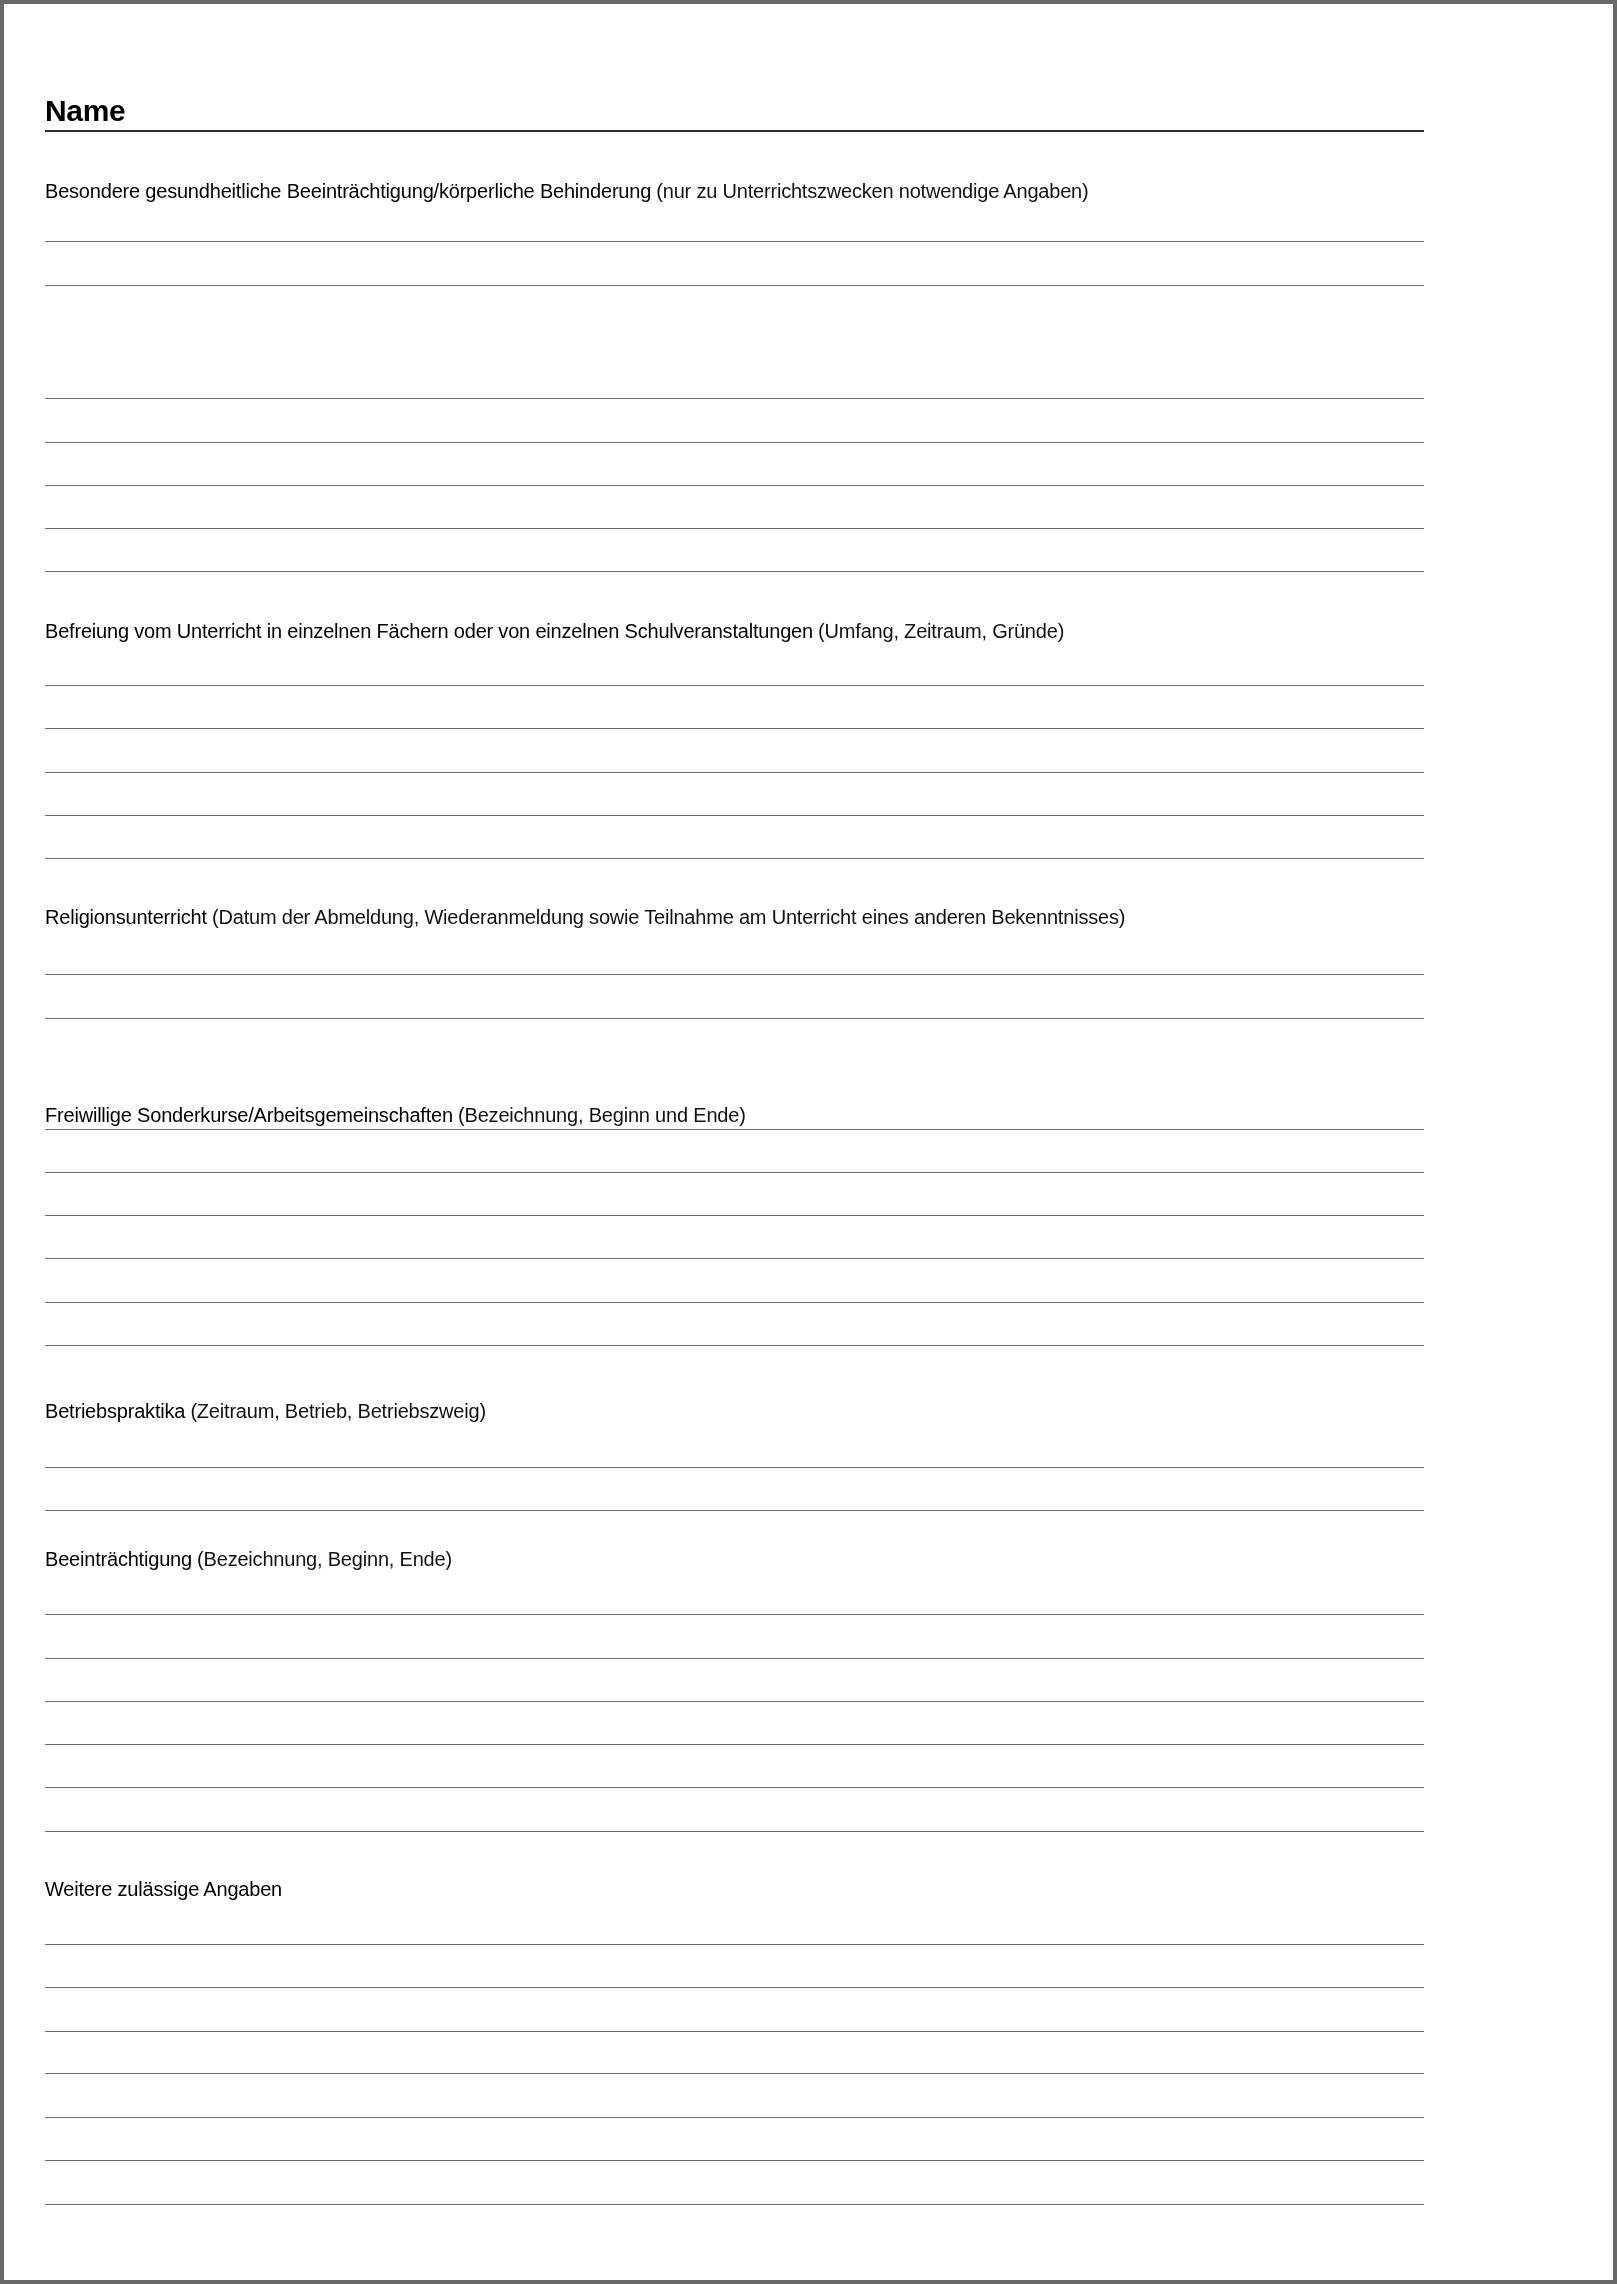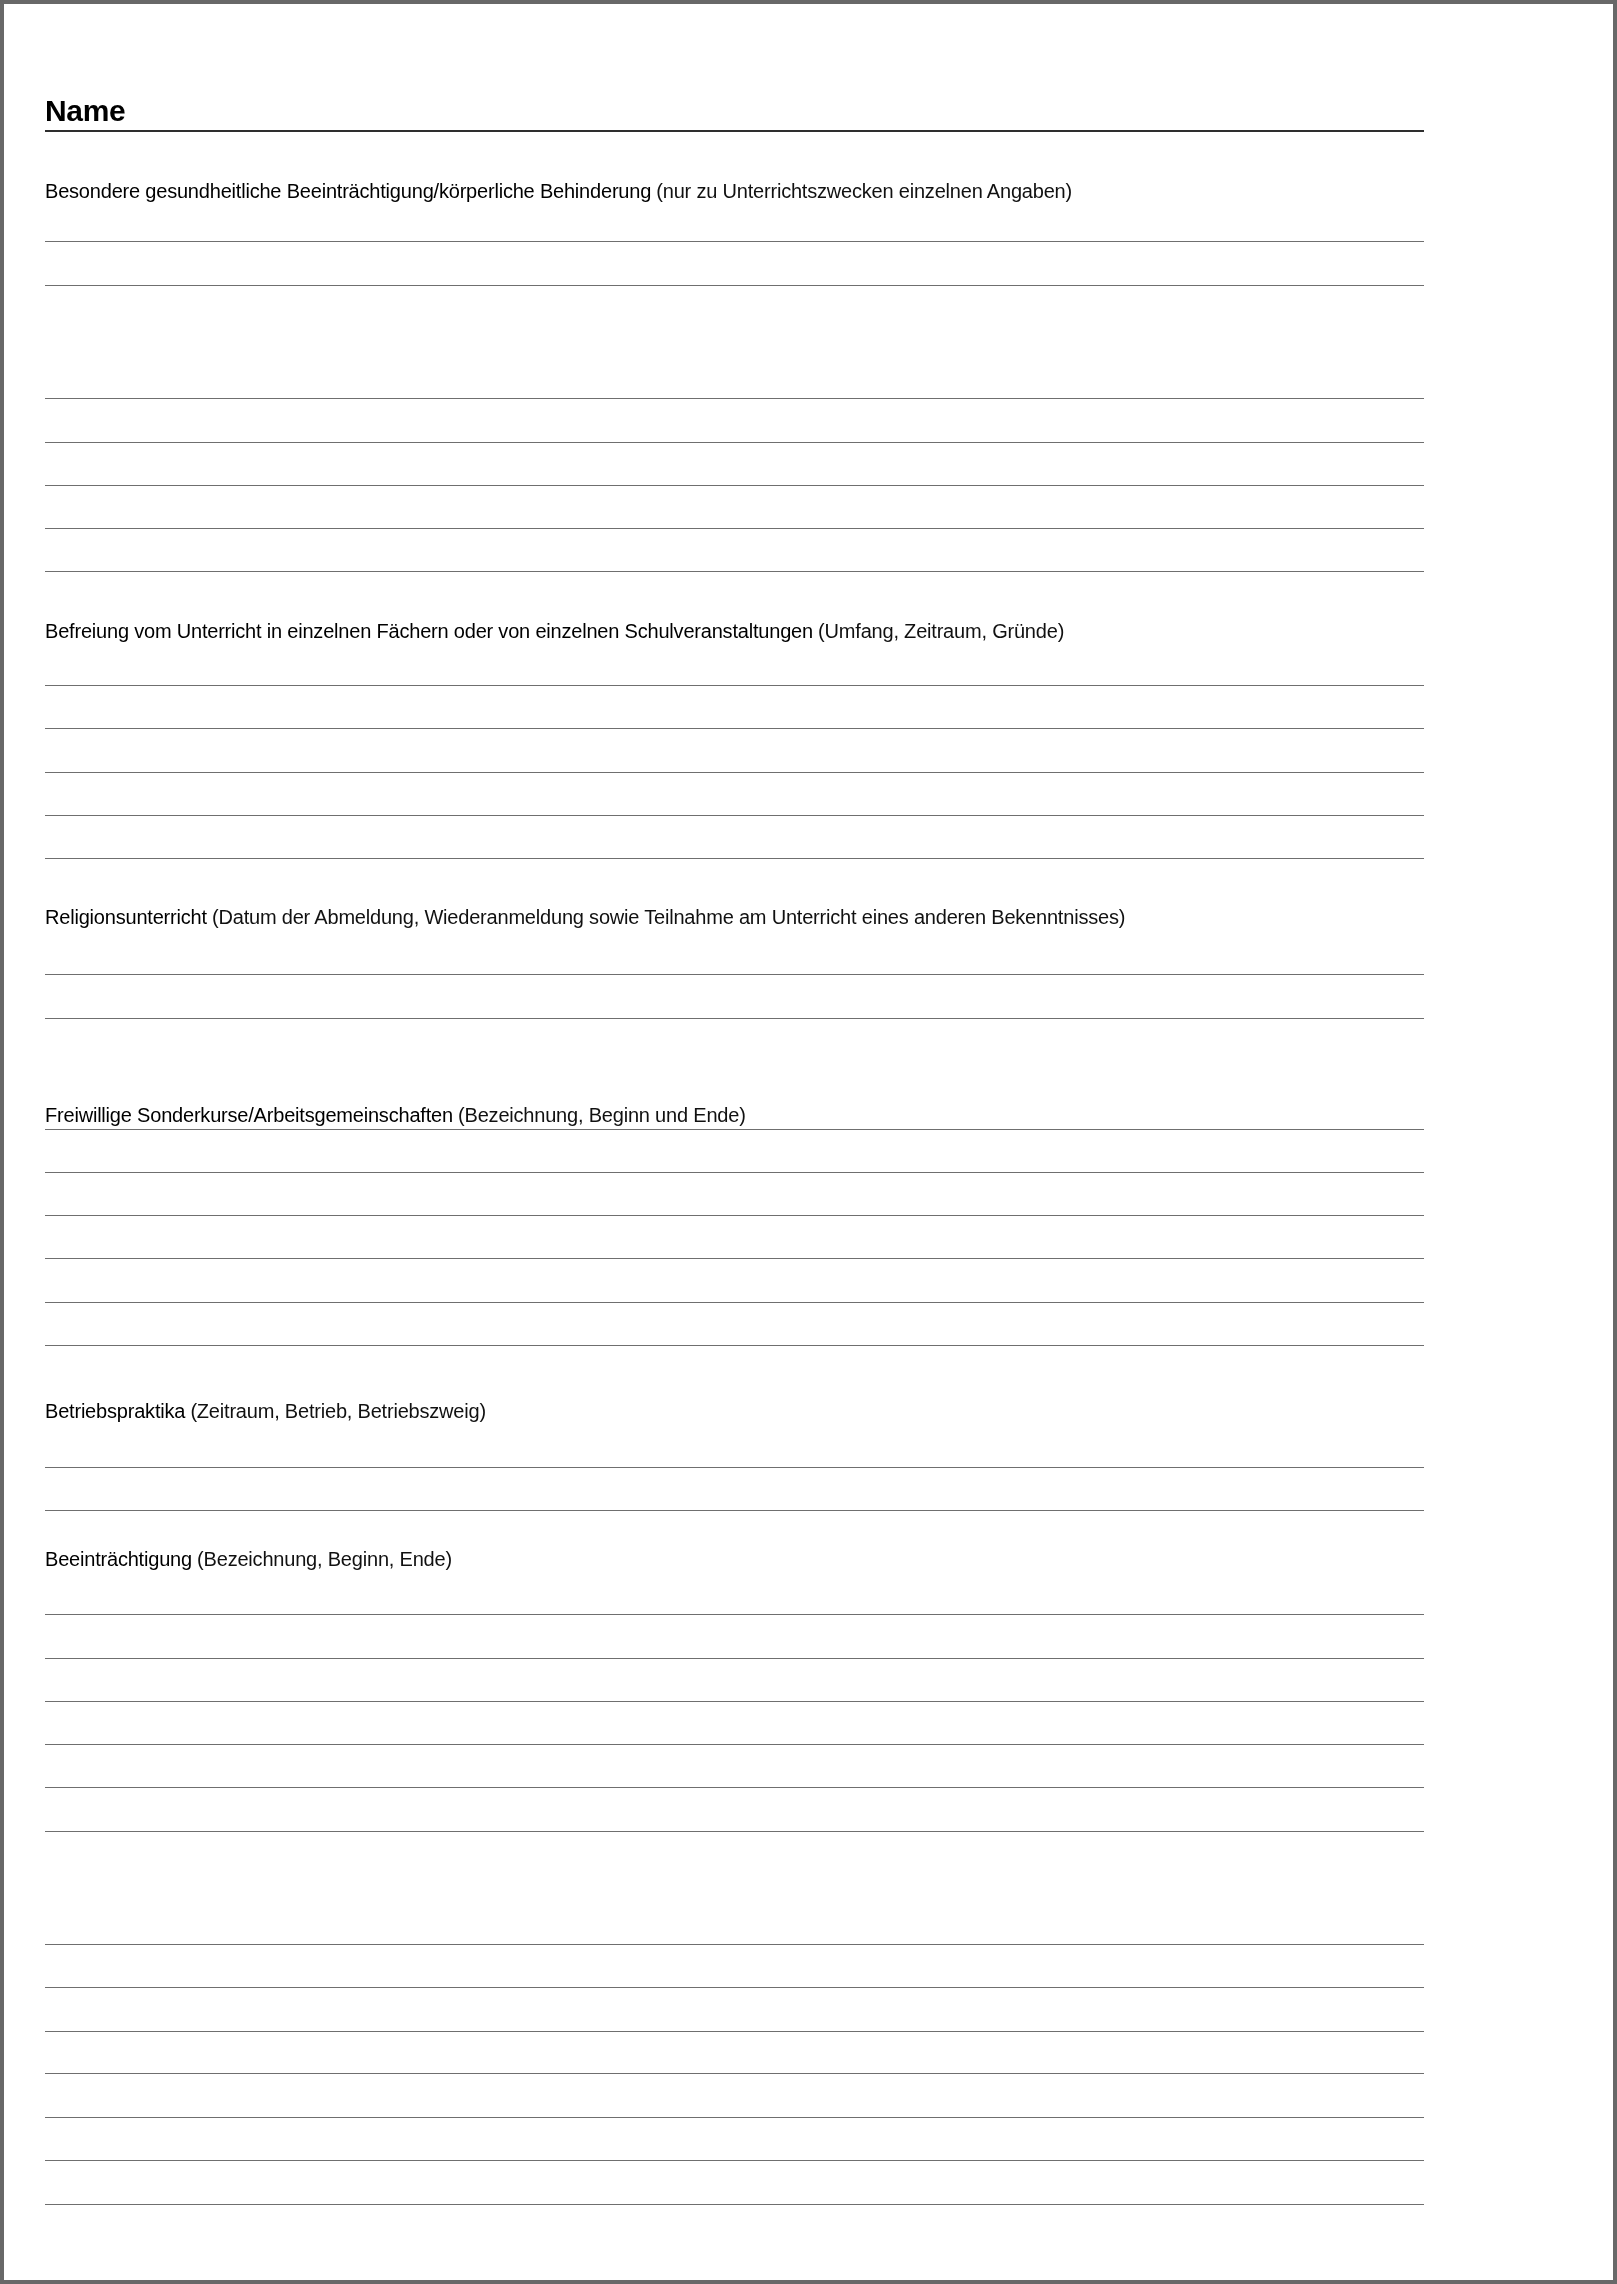--- a/index.html
+++ b/index.html
@@ -61,21 +61,21 @@
     background: #6f6f6f;
   }
 </style>
 </head>
 <body>
 
 <div class="page" id="page" style="border-color: rgb(104, 104, 104); color: rgb(0, 0, 0);">
   <div class="title">Name</div>
   <div class="title-rule" style="background: rgb(46, 46, 46);"></div>
 
-<div class="section-heading" style="top: 176px;"><span class="label">Besondere gesundheitliche Beeinträchtigung/körperliche Behinderung</span><span class="note">(nur zu Unterrichtszwecken einzelnen Angaben)</span></div>
+<div class="section-heading" style="top: 176px;"><span class="label">Besondere gesundheitliche Beeinträchtigung/körperliche Behinderung</span><span class="note">(nur zu Unterrichtszwecken notwendige Angaben)</span></div>
     <div class="rule" style="top: 237px; background: rgb(111, 111, 111);"></div>
     <div class="rule" style="top: 281px; background: rgb(111, 111, 111);"></div>
     <div class="rule" style="top: 394px; background: rgb(111, 111, 111);"></div>
     <div class="rule" style="top: 438px; background: rgb(111, 111, 111);"></div>
     <div class="rule" style="top: 481px; background: rgb(111, 111, 111);"></div>
     <div class="rule" style="top: 524px; background: rgb(111, 111, 111);"></div>
     <div class="rule" style="top: 567px; background: rgb(111, 111, 111);"></div>
     <div class="section-heading" style="top: 616px;"><span class="label">Befreiung vom Unterricht in einzelnen Fächern oder von einzelnen Schulveranstaltungen</span><span class="note">(Umfang, Zeitraum, Gründe)</span></div>
     <div class="rule" style="top: 681px; background: rgb(111, 111, 111);"></div>
     <div class="rule" style="top: 724px; background: rgb(111, 111, 111);"></div>
@@ -95,20 +95,21 @@
     <div class="section-heading" style="top: 1390px; margin-top: 6px;"><span class="label">Betriebspraktika</span><span class="note">(Zeitraum, Betrieb, Betriebszweig)</span></div>
     <div class="rule" style="top: 1463px; background: rgb(111, 111, 111);"></div>
     <div class="rule" style="top: 1506px; background: rgb(111, 111, 111);"></div>
     <div class="section-heading" style="top: 1544px;"><span class="label">Beeinträchtigung</span><span class="note">(Bezeichnung, Beginn, Ende)</span></div>
     <div class="rule" style="top: 1610px; background: rgb(111, 111, 111);"></div>
     <div class="rule" style="top: 1654px; background: rgb(111, 111, 111);"></div>
     <div class="rule" style="top: 1697px; background: rgb(111, 111, 111);"></div>
     <div class="rule" style="top: 1740px; background: rgb(111, 111, 111);"></div>
     <div class="rule" style="top: 1783px; background: rgb(111, 111, 111);"></div>
     <div class="rule" style="top: 1827px; background: rgb(111, 111, 111);"></div>
+    <div class="section-heading" style="top: 1874px;"><span class="label">Weitere zulässige Angaben</span></div>
     <div class="rule" style="top: 1940px; background: rgb(111, 111, 111);"></div>
     <div class="rule" style="top: 1983px; background: rgb(111, 111, 111);"></div>
     <div class="rule" style="top: 2027px; background: rgb(111, 111, 111);"></div>
     <div class="rule" style="top: 2069px; background: rgb(111, 111, 111);"></div>
     <div class="rule" style="top: 2113px; background: rgb(111, 111, 111);"></div>
     <div class="rule" style="top: 2156px; background: rgb(111, 111, 111);"></div>
     <div class="rule" style="top: 2200px; background: rgb(111, 111, 111);"></div>
   </div>
 
 

